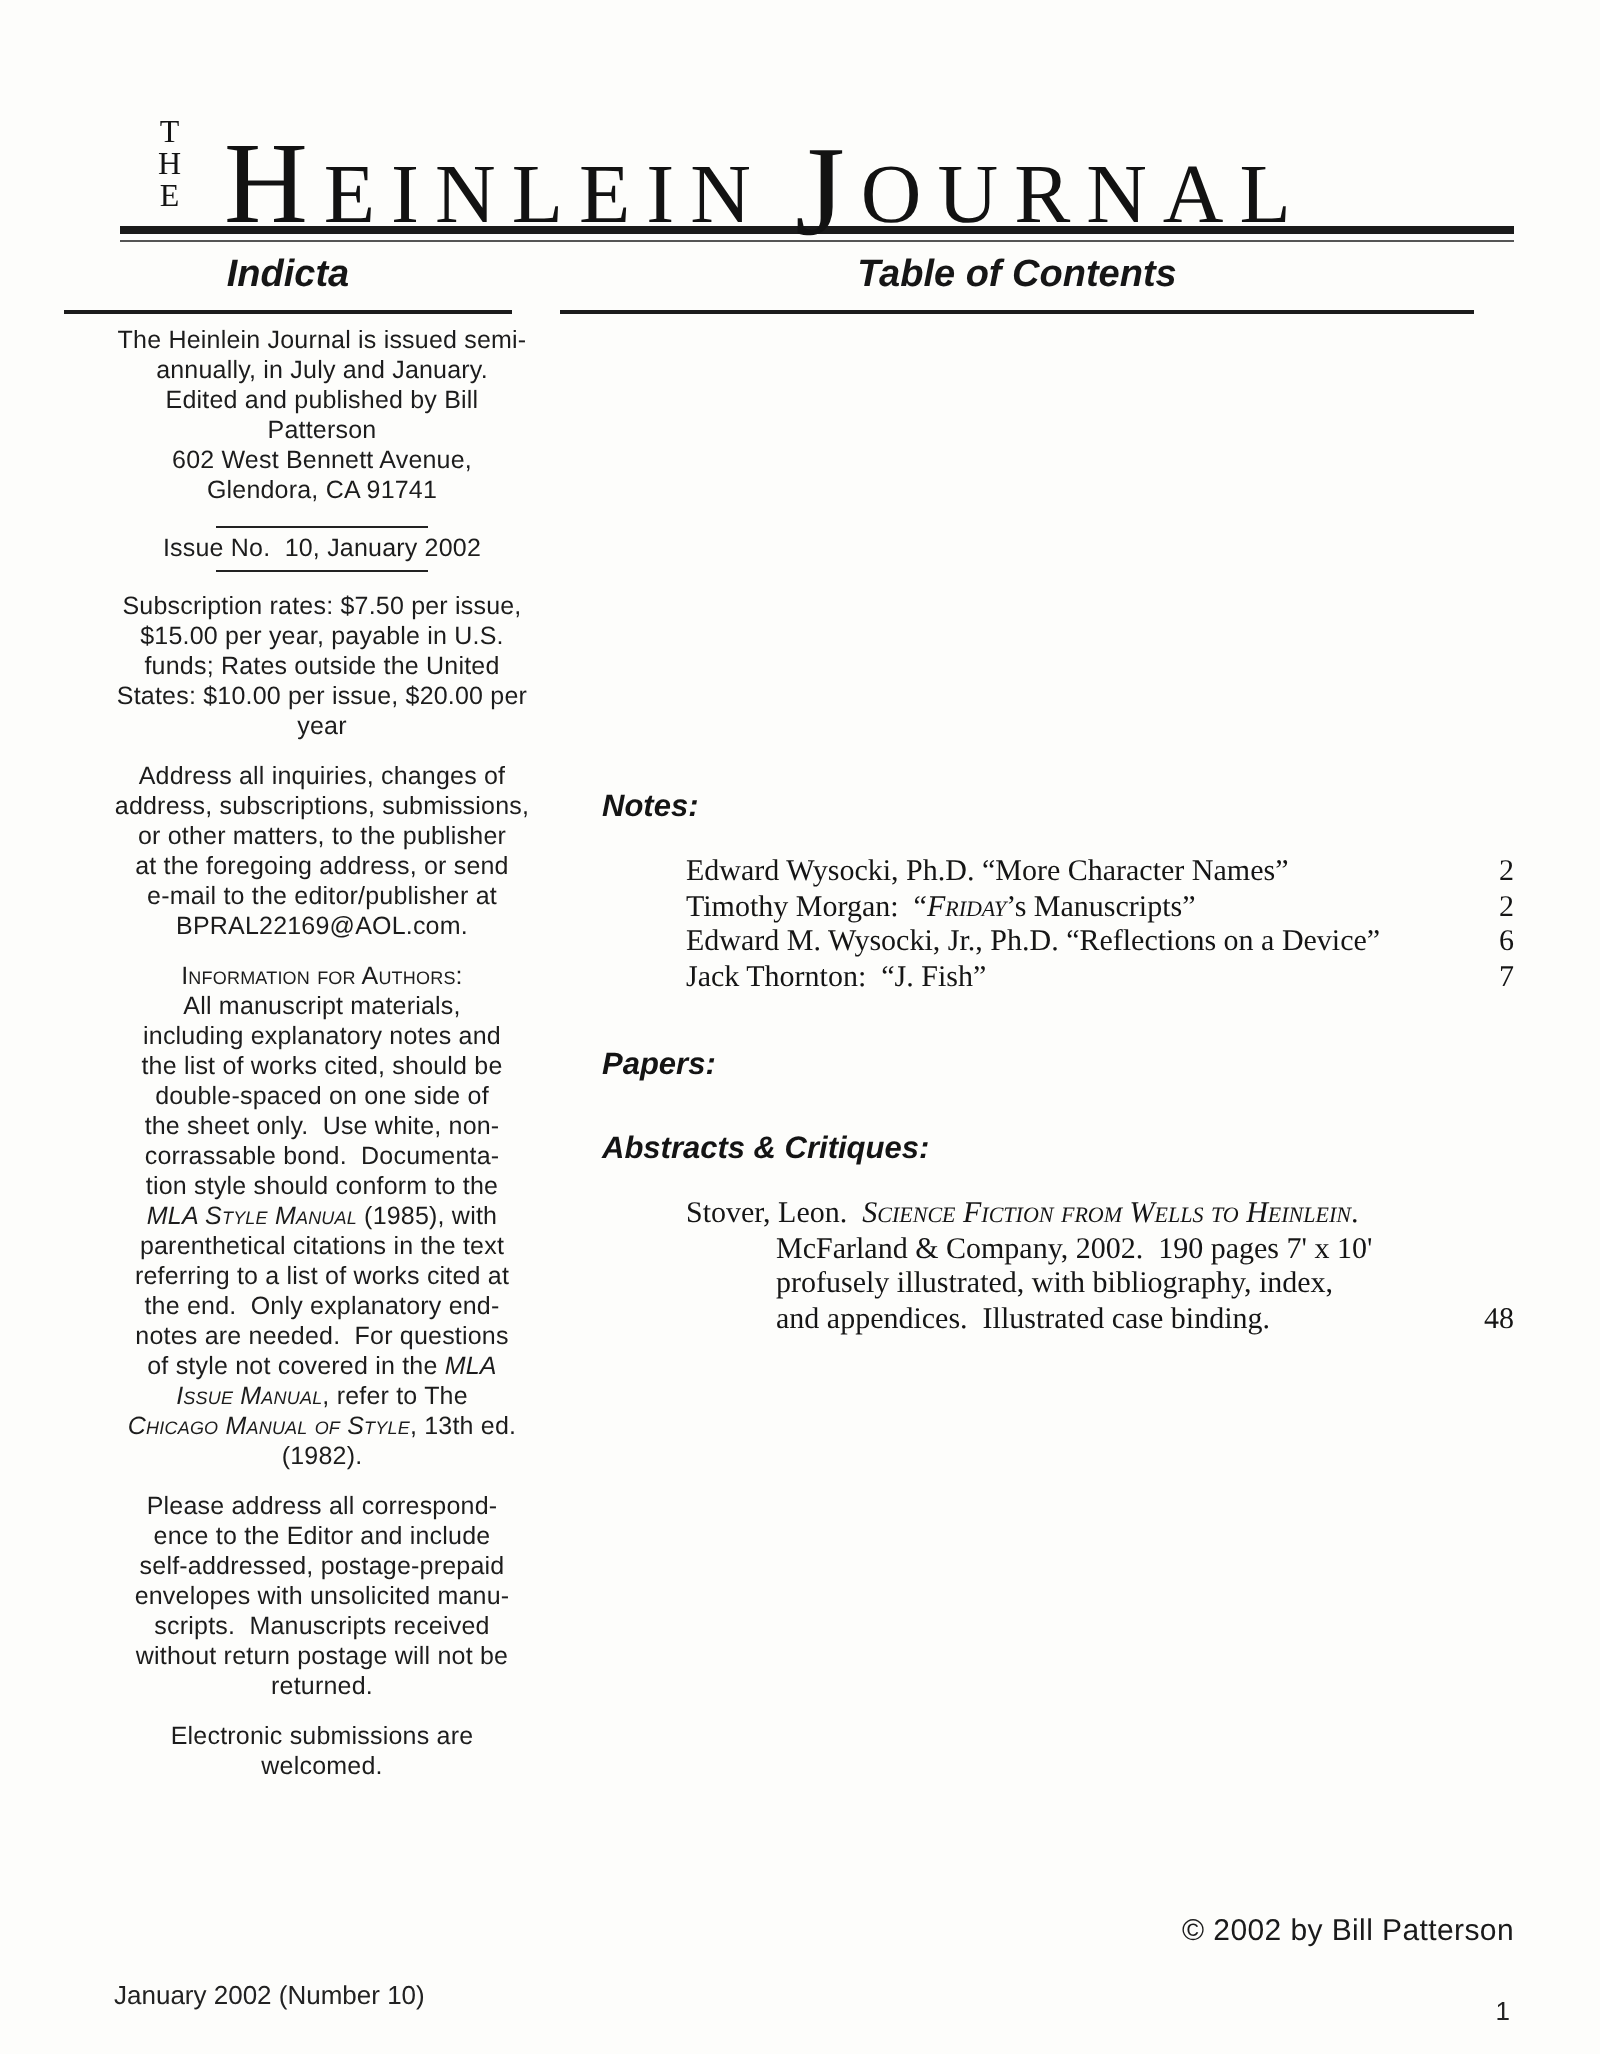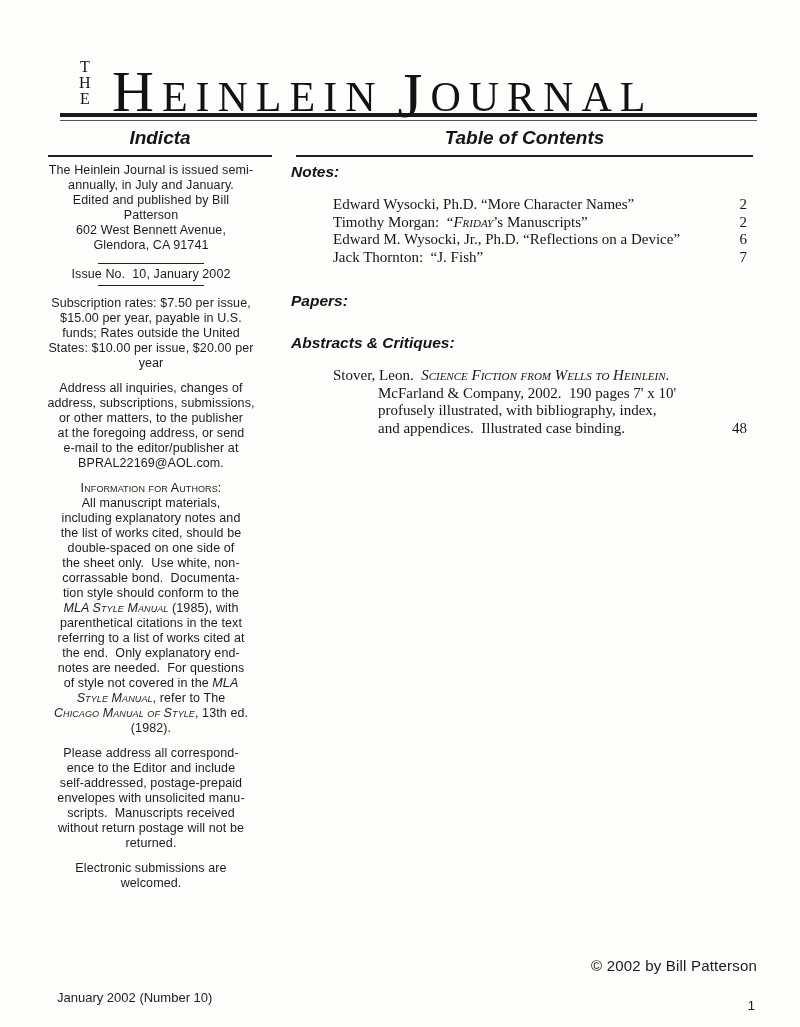--- a/index.html
+++ b/index.html
@@ -25,35 +25,35 @@
     line-height:1;color:#121212;
     letter-spacing:8px;white-space:nowrap;
     z-index:2;
   }
   .t-big{font-size:58px;}
   .t-small{font-size:42px;}
   .t-j{font-size:64px;display:inline-block;transform:translateY(6px);margin-left:14px;}
   .rule-thick{position:absolute;left:60px;top:113px;width:697px;height:3.5px;background:#1a1a1a;z-index:1;}
   .rule-thin{position:absolute;left:60px;top:119.5px;width:697px;height:1.5px;background:#555;z-index:1;}
   
-  .col-heads{position:absolute;left:33px;top:127px;width:724px;display:flex;}
+  .col-heads{position:absolute;left:17px;top:127px;width:724px;display:flex;}
   .head-left{
     width:224px;margin:0 14px 0 15px;
     border-bottom:2px solid #1c1c1c;
     text-align:center;padding-bottom:5px;
     font-size:19px;font-weight:bold;font-style:italic;
   }
   .head-right{
     width:457px;margin-left:10px;
     border-bottom:2px solid #1c1c1c;
     text-align:center;padding-bottom:6px;
     font-size:19px;font-weight:bold;font-style:italic;
   }
   
-  .cols{position:absolute;left:23px;top:163px;width:724px;display:flex;align-items:flex-start;}
+  .cols{position:absolute;left:33px;top:163px;width:724px;display:flex;align-items:center;}
   .indicta{
     width:256px;
     font-size:12.5px;line-height:15px;
     letter-spacing:0.1px;color:#1c1c1c;
   }
   .indicta .p{white-space:pre;text-align:center;margin:0 0 10px 0;}
   .issue-block{margin:0 0 10px 0;}
   .issue-rule{width:106px;border-top:1.5px solid #222;margin:3px auto;}
   .issue-block .p{margin:0;}
   .sc{font-variant:small-caps;}
@@ -127,21 +127,21 @@
       <p class="p"><span class="sc">Information for Authors:</span><br><span>All manuscript materials,
 including explanatory notes and
 the list of works cited, should be
 double-spaced on one side of
 the sheet only.  Use white, non-
 corrassable bond.  Documenta-
 tion style should conform to the</span><br><span class="it sc">MLA Style Manual</span><span> (1985), with</span><br><span>parenthetical citations in the text
 referring to a list of works cited at
 the end.  Only explanatory end-
 notes are needed.  For questions
-of style not covered in the </span><span class="it">MLA</span><br><span class="it sc">Style Manual</span><span>, refer to The</span><br><span class="it sc">Chicago Manual of Style</span><span>, 13th ed.</span><br><span>(1982).</span></p>
+of style not covered in the </span><span class="it">MLA</span><br><span class="it sc">Issue Manual</span><span>, refer to The</span><br><span class="it sc">Chicago Manual of Style</span><span>, 13th ed.</span><br><span>(1982).</span></p>
       <p class="p">Please address all correspond-
 ence to the Editor and include
 self-addressed, postage-prepaid
 envelopes with unsolicited manu-
 scripts.  Manuscripts received
 without return postage will not be
 returned.</p>
       <p class="p">Electronic submissions are
 welcomed.</p>
     </aside>

